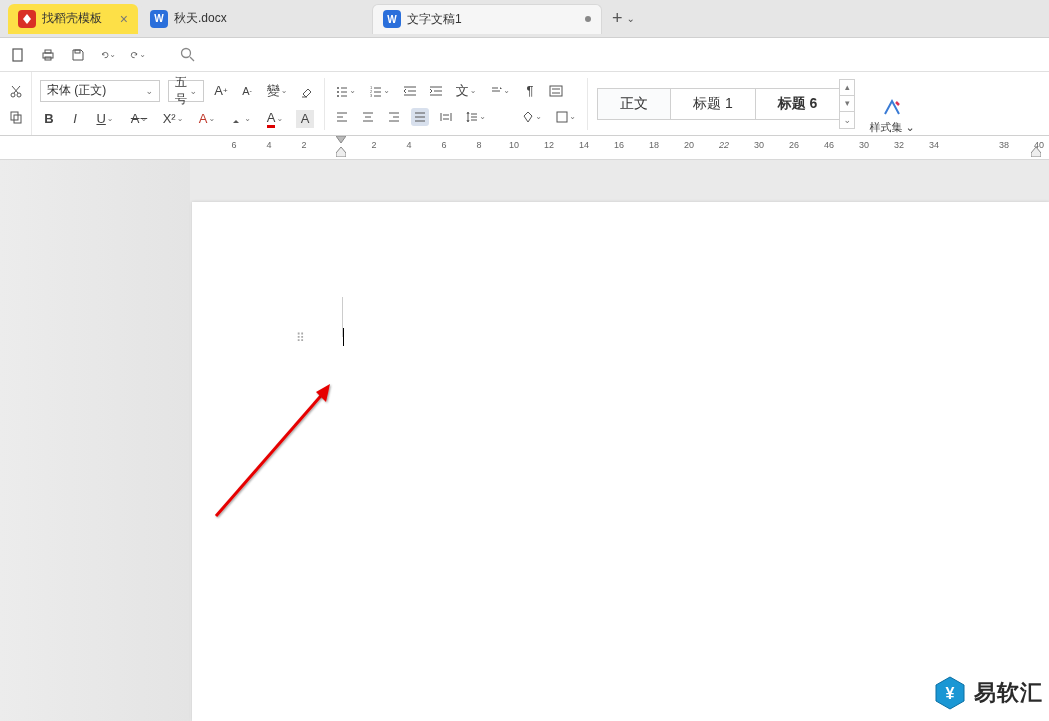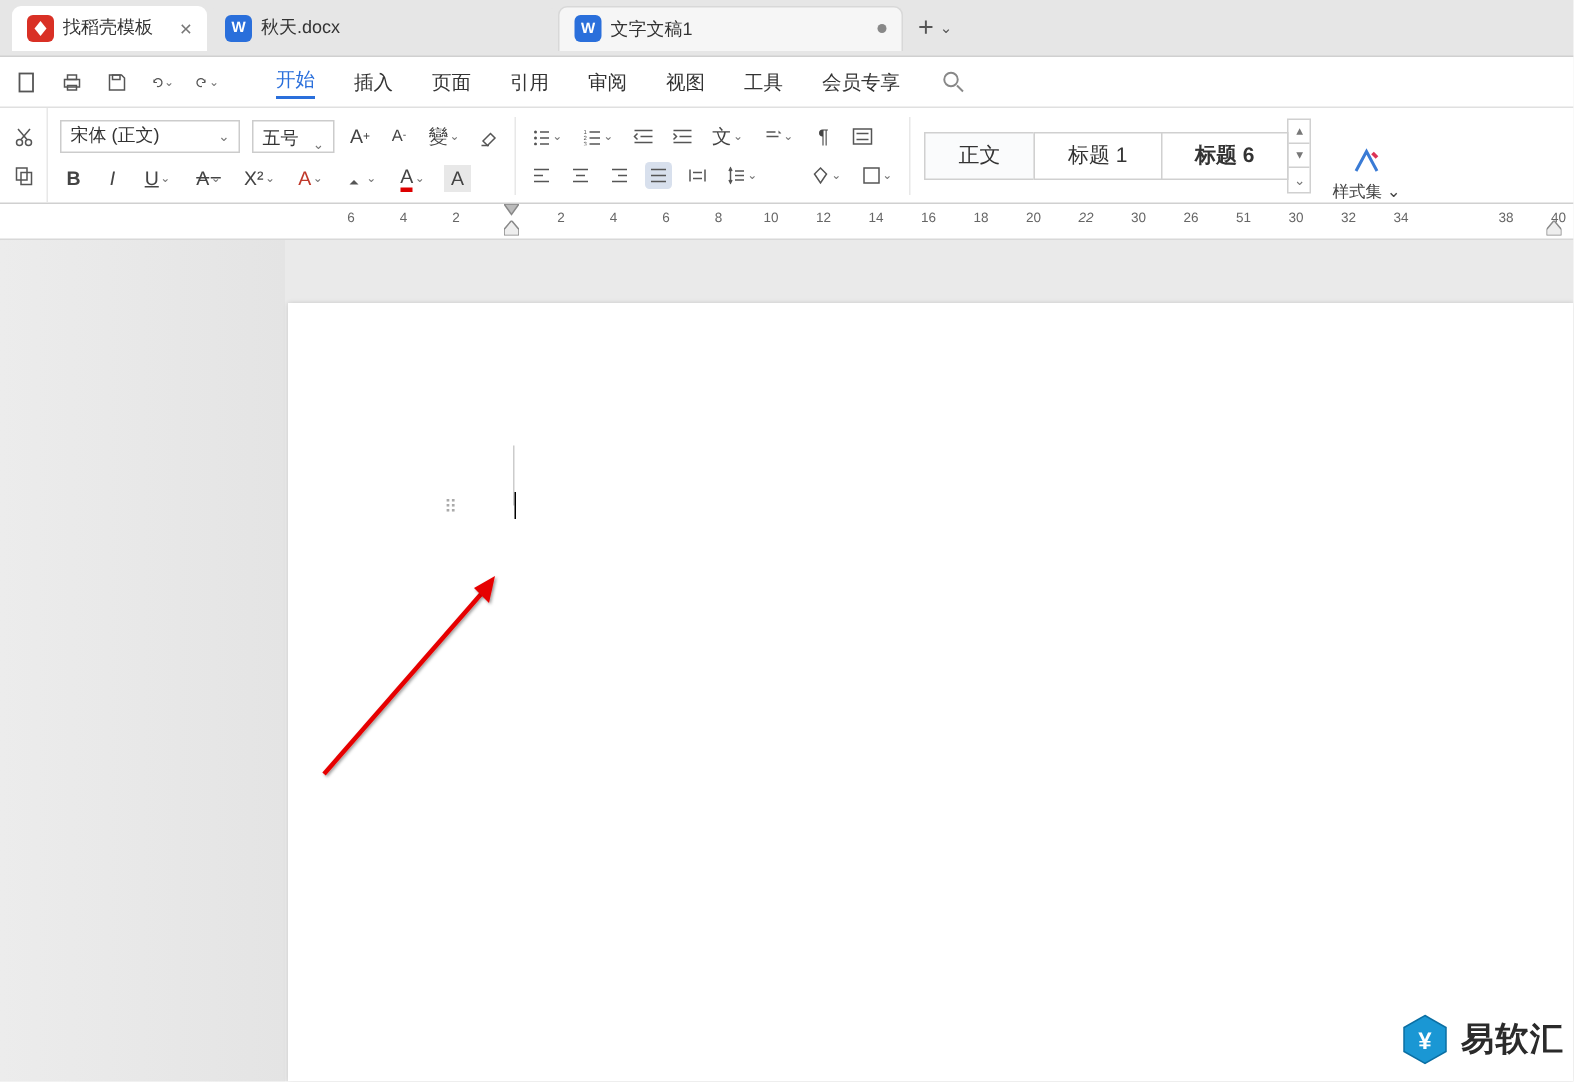--- a/index.html
+++ b/index.html
@@ -1,21 +1,21 @@
 <!DOCTYPE html>
 <html><head>
 <meta charset="utf-8">
 <style>
   * { box-sizing: border-box; margin: 0; padding: 0; font-family: "Microsoft YaHei", sans-serif; }
   body { width: 1049px; height: 721px; overflow: hidden; background: #f0f0f0; position: relative; }
 
   
   .tab-bar { display: flex; align-items: center; height: 38px; background: #e6e6e6; border-bottom: 1px solid #d0d0d0; padding-left: 8px; gap: 0; }
   .tab { display: flex; align-items: center; height: 30px; padding: 0 10px; font-size: 12px; color: #333; gap: 6px; border-radius: 6px 6px 0 0; margin-right: 2px; cursor: default; }
-  .tab.active { background: #ffffff; }
+  .tab.active { background: #fde047; }
   .tab.docx { background: #e6e6e6; width: 230px; }
   .tab.doc1 { background: #f6f6f6; border: 1px solid #d8d8d8; border-bottom: none; width: 230px; justify-content: flex-start; }
   .tab .icon-box { width: 18px; height: 18px; display: flex; align-items: center; justify-content: center; border-radius: 4px; font-size: 10px; font-weight: bold; color: #fff; }
   .icon-red { background: #d93025; }
   .icon-blue { background: #2a6fdb; }
   .tab .close { margin-left: auto; color: #777; font-size: 14px; }
   .tab .dot { margin-left: auto; width: 6px; height: 6px; border-radius: 50%; background: #888; }
   .new-tab { display: flex; align-items: center; padding: 0 8px; gap: 4px; color: #555; }
   .new-tab .plus { font-size: 18px; }
   .new-tab .chev { font-size: 10px; }
@@ -29,21 +29,21 @@
   .search-ico { margin-left: 24px; color: #888; font-size: 15px; }
 
   
   .toolbar { display: flex; background: #fff; border-bottom: 1px solid #d0d0d0; height: 64px; }
   .tool-col { display: flex; flex-direction: column; justify-content: center; padding: 4px 8px; gap: 8px; }
   .tool-col.clipboard { border-right: 1px solid #e8e8e8; width: 32px; align-items: center; }
   .tool-row { display: flex; align-items: center; gap: 8px; }
   .combo { display: flex; align-items: center; border: 1px solid #ccc; height: 22px; padding: 0 6px; font-size: 12px; color: #333; background: #fff; }
   .combo .chev { margin-left: auto; font-size: 9px; color: #777; }
   .font-combo { width: 120px; }
-  .size-combo { width: 55px; align-items: flex-end; }
+  .size-combo { width: 36px; }
   .tbtn { width: 18px; height: 18px; display: flex; align-items: center; justify-content: center; font-size: 13px; color: #444; cursor: pointer; }
   .tbtn.wide { width: 26px; }
   .tbtn.active { background: #d8e0ed; border-radius: 3px; }
   .tbtn .chev { font-size: 8px; color: #777; margin-left: 1px; }
   .divider { width: 1px; height: 52px; background: #e8e8e8; align-self: center; }
 
   .styles-box { display: flex; align-items: center; gap: 0; padding: 4px; }
   .style-item { border: 1px solid #d0d0d0; padding: 6px 22px; font-size: 14px; color: #333; margin-left: -1px; background: #fff; }
   .style-item.first { background: #fafbfc; }
   .style-scroll { display: flex; flex-direction: column; border: 1px solid #d0d0d0; margin-left: -1px; }
@@ -132,30 +132,20 @@
         </svg>
         <span style="font-size:8px;color:#777;">⌄</span>
       </span>
     <span class="ico" style="display:flex;align-items:center;">
         <svg width="14" height="14" viewBox="0 0 14 14">
           <path d="M10 7 A4 4 0 1 0 7 11" fill="none" stroke="#555" stroke-width="1.3"></path>
           <path d="M10 4 L10 7 L7 7" fill="none" stroke="#555"></path>
         </svg>
         <span style="font-size:8px;color:#777;">⌄</span>
       </span>
-  </div>
-  <div class="menu-items">
-    <span class="mi active">开始</span>
-    <span class="mi">插入</span>
-    <span class="mi">页面</span>
-    <span class="mi">引用</span>
-    <span class="mi">审阅</span>
-    <span class="mi">视图</span>
-    <span class="mi">工具</span>
-    <span class="mi">会员专享</span>
   </div>
   <span class="search-ico">
     <svg width="15" height="15" viewBox="0 0 15 15">
         <circle cx="6" cy="6" r="4.5" fill="none" stroke="#888" stroke-width="1.3"></circle>
         <line x1="10" y1="10" x2="14" y2="14" stroke="#888" stroke-width="1.3"></line>
       </svg>
   </span>
 </div>
 
 <div class="toolbar">
@@ -388,21 +378,21 @@
     <span class="ruler-tick" style="left:287px;">8</span>
     <span class="ruler-tick" style="left:322px;">10</span>
     <span class="ruler-tick" style="left:357px;">12</span>
     <span class="ruler-tick" style="left:392px;">14</span>
     <span class="ruler-tick" style="left:427px;">16</span>
     <span class="ruler-tick" style="left:462px;">18</span>
     <span class="ruler-tick" style="left:497px;">20</span>
     <span class="ruler-tick" style="left:532px;font-style:italic;">22</span>
     <span class="ruler-tick" style="left:567px;">30</span>
     <span class="ruler-tick" style="left:602px;">26</span>
-    <span class="ruler-tick" style="left:637px;">51</span>
+    <span class="ruler-tick" style="left:637px;">46</span>
     <span class="ruler-tick" style="left:672px;text-align:right;">30</span>
     <span class="ruler-tick" style="left:707px;">32</span>
     <span class="ruler-tick" style="left:742px;">34</span>
     <span class="ruler-tick" style="left:777px;margin-top:26px;">36</span>
     <span class="ruler-tick" style="left:812px;">38</span>
     <span class="ruler-tick" style="left:847px;">40</span>
     <span class="ruler-marker" style="left:839px;top:11px;">
         <svg width="10" height="10" viewBox="0 0 10 10">
           <path d="M5 0 L10 6 L10 10 L0 10 L0 6 Z" fill="#eee" stroke="#888"></path>
         </svg>

